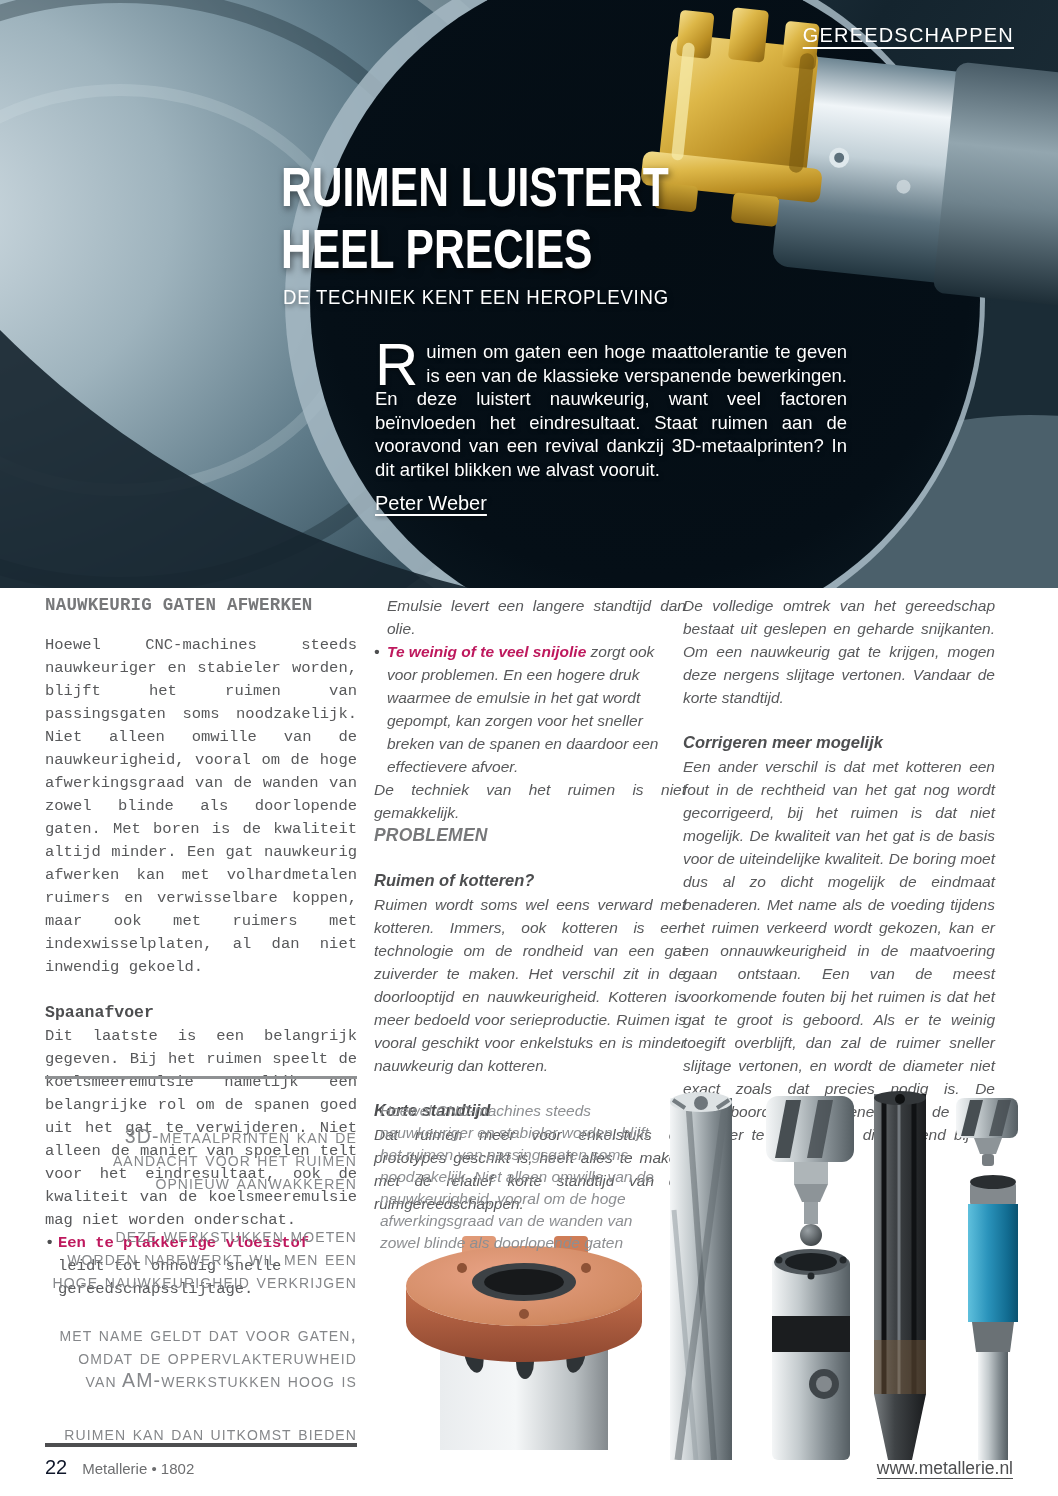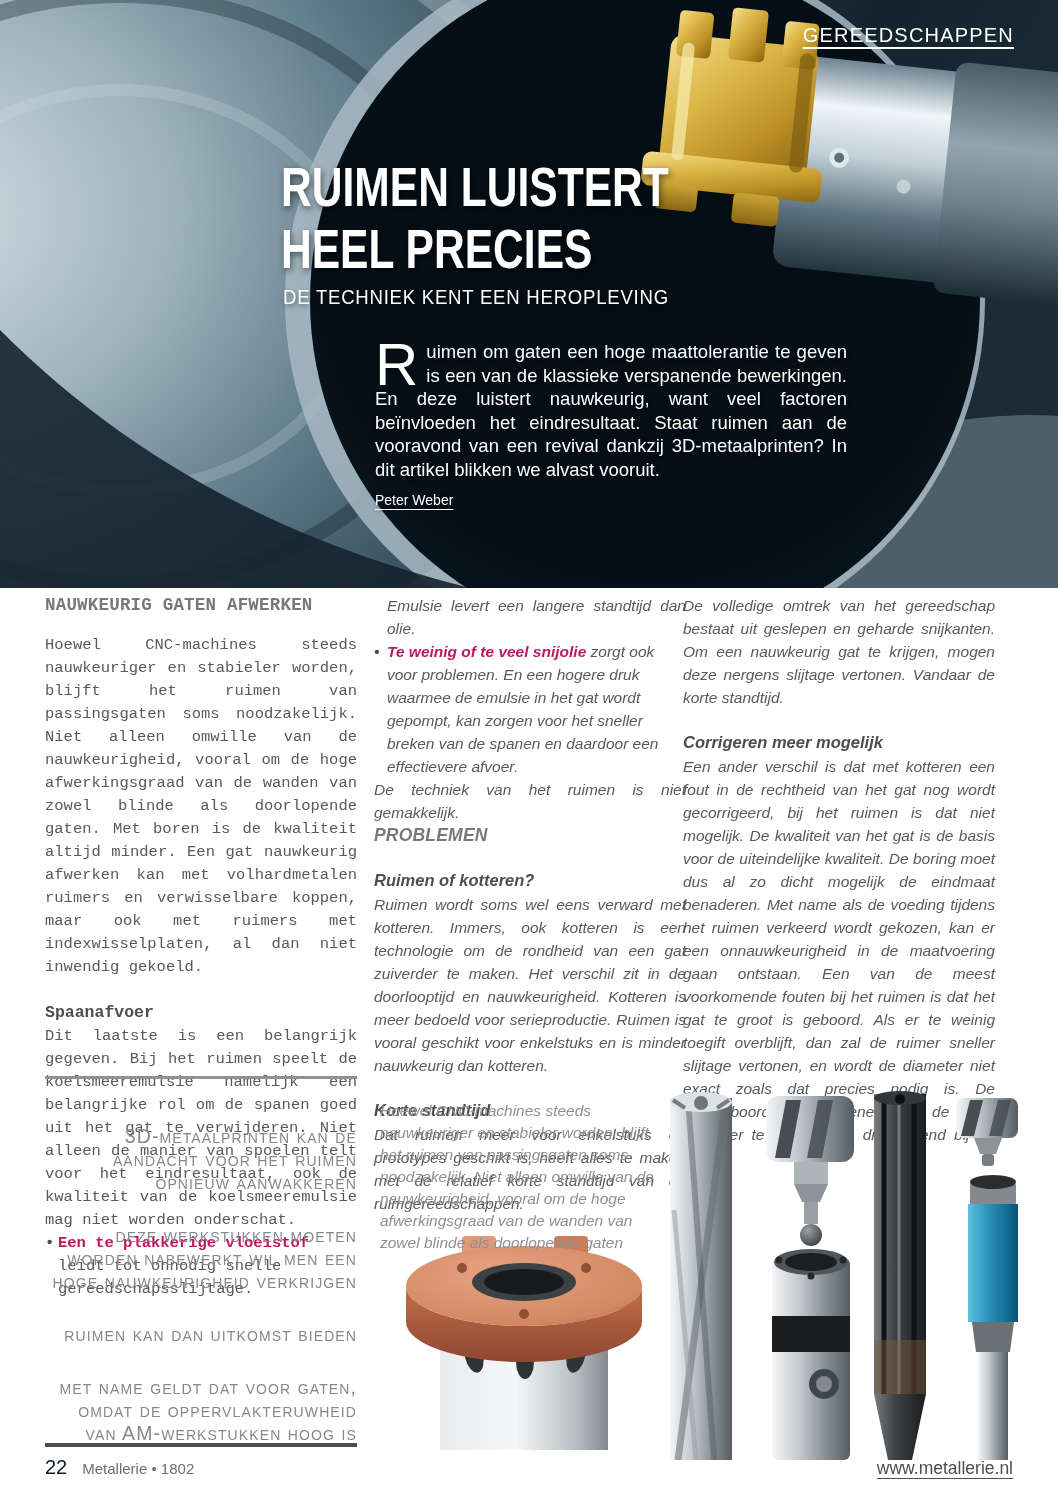--- a/index.html
+++ b/index.html
@@ -33,21 +33,21 @@
   .hero-intro {
     position:absolute; left:375px; top:340px; width:472px; color:#ffffff;
     font-size:18.5px; line-height:23.5px; text-align:justify;
     text-shadow:1px 1px 4px rgba(0,0,0,0.5);
   }
   .dropcap {
     float:left; font-size:60px; line-height:45px; padding:2px 8px 0 0;
     font-weight:400;
   }
   .hero-author {
-    position:absolute; left:375px; top:492px; color:#ffffff; font-size:14px;
+    position:absolute; left:375px; top:492px; color:#ffffff; font-size:20px;
     text-decoration:underline; text-underline-offset:4px;
     text-shadow:1px 1px 4px rgba(0,0,0,0.5);
   }
 
   
   .col { position:absolute; top:594px; width:312px; font-size:15.5px; line-height:23px; }
   .col-1 { left:45px;font-family:Liberation Mono, monospace; }
   .col-2 { left:374px;font-style:italic; }
   .col-3 { left:683px;font-style:italic; }
   .col-heading {
@@ -211,22 +211,22 @@
   <div class="col col-3">
     <p class="para">De volledige omtrek van het gereedschap bestaat uit geslepen en geharde snijkanten. Om een nauwkeurig gat te krijgen, mogen deze nergens slijtage vertonen. Vandaar de korte standtijd.</p>
     <h3 class="subhead">Corrigeren meer mogelijk</h3>
     <p class="para">Een ander verschil is dat met kotteren een fout in de rechtheid van het gat nog wordt gecorrigeerd, bij het ruimen is dat niet mogelijk. De kwaliteit van het gat is de basis voor de uiteindelijke kwaliteit. De boring moet dus al zo dicht mogelijk de eindmaat benaderen. Met name als de voeding tijdens het ruimen verkeerd wordt gekozen, kan er een onnauwkeurigheid in de maatvoering gaan ontstaan. Een van de meest voorkomende fouten bij het ruimen is dat het gat te groot is geboord. Als er te weinig toegift overblijft, dan zal de ruimer sneller slijtage vertonen, en wordt de diameter niet exact zoals dat precies nodig is. De voorgeboorde gaten dienen over de juiste diameter te beschikken, dit passend bij de ruimer.</p>
   </div>
 
   <div class="pullquote-block">
     <div class="pq-rule"></div>
     <p class="quote">3D-metaalprinten kan de aandacht voor het ruimen opnieuw aanwakkeren</p>
     <p class="quote">deze werkstukken moeten worden nabewerkt wil men een hoge nauwkeurigheid verkrijgen</p>
+    <p class="quote">met name geldt dat voor gaten, omdat de oppervlakteruwheid van AM-werkstukken hoog is</p>
     <p class="quote">ruimen kan dan uitkomst bieden</p>
-    <p class="quote">met name geldt dat voor gaten, omdat de oppervlakteruwheid van AM-werkstukken hoog is</p>
   </div>
 
   <div class="tools">
     <svg viewBox="0 0 680 370" preserveAspectRatio="none" aria-hidden="true">
       <defs>
         <linearGradient id="silverV" x1="0" y1="0" x2="1" y2="0">
           <stop offset="0" stop-color="#f4f6f7"></stop>
             <stop offset="0.35" stop-color="#c3cacd"></stop>
           <stop offset="0.7" stop-color="#848d92"></stop>
             <stop offset="1" stop-color="#555e63"></stop>

